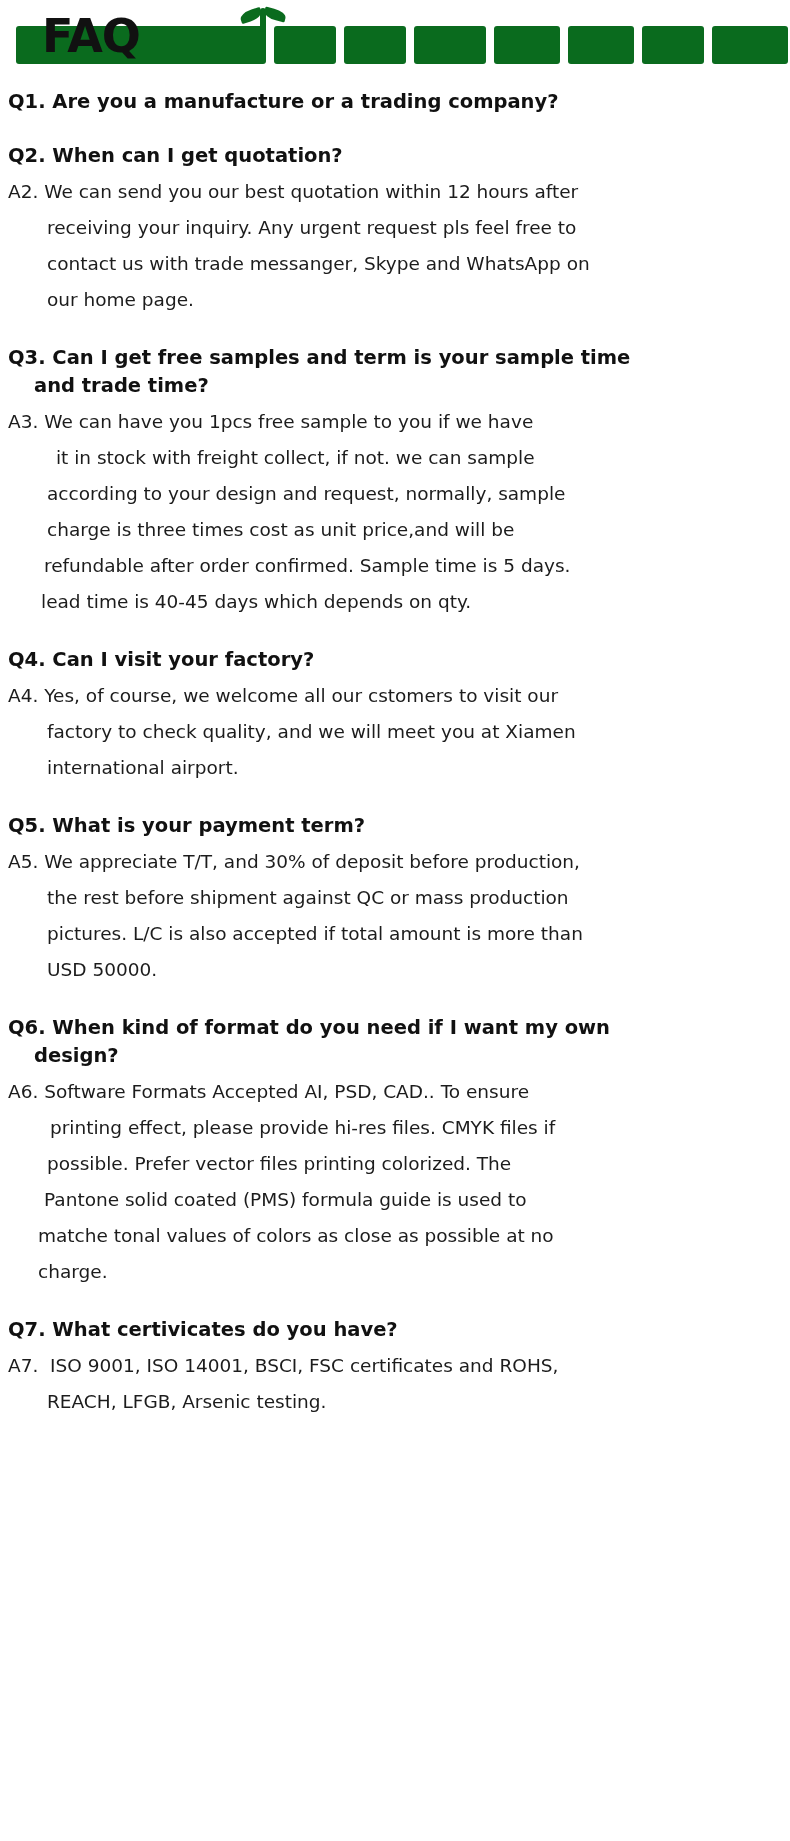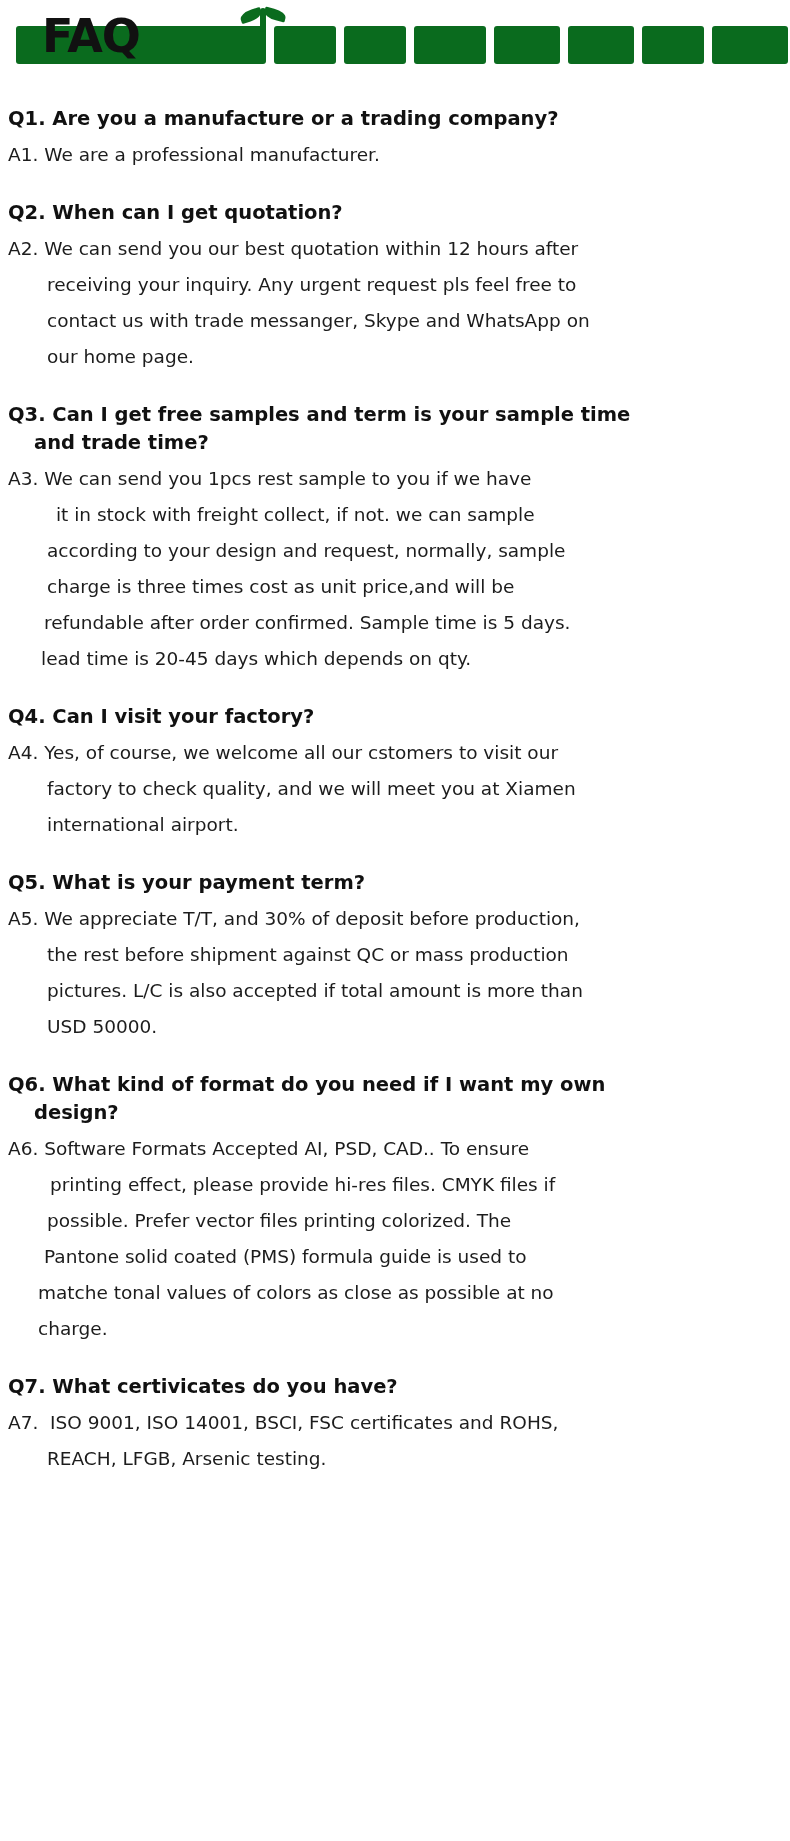--- a/index.html
+++ b/index.html
@@ -86,21 +86,21 @@
     font-family: "DejaVu Sans", sans-serif;
     font-size: 46px;
     font-weight: bold;
     letter-spacing: -1px;
     color: #111111;
     line-height: 52px;
   }
 
   
   .qa-list {
-    margin-top: 35px;
+    margin-top: 18px;
   }
   .qa {
     margin-bottom: 26px;
   }
   .q {
     font-size: 19.5px;
     font-weight: bold;
     line-height: 28px;
     color: #111111;
     margin: 0 0 4px 0;
@@ -153,49 +153,46 @@
     <div class="leaf-b"></div>
     <div class="faq-title">FAQ</div>
   </div>
 
   <div class="qa-list">
 
     <div class="qa">
       <div class="q">
         <span>Q1. Are you a manufacture or a trading company?</span>
       </div>
-      <div class="a">
-        <span class="line">A1. We are a professional manufacturer.</span>
-      </div>
     </div>
 
     <div class="qa">
       <div class="q">
         <span>Q2. When can I get quotation?</span>
       </div>
       <div class="a">
         <span class="line">A2. We can send you our best quotation within 12 hours after</span>
         <span class="line ind1">receiving your inquiry. Any urgent request pls feel free to</span>
         <span class="line ind1">contact us with trade messanger, Skype and WhatsApp on</span>
         <span class="line ind1">our home page.</span>
       </div>
     </div>
 
     <div class="qa">
       <div class="q">
         <span>Q3. Can I get free samples and term is your sample time</span>
         <span class="cont">and trade time?</span>
       </div>
       <div class="a">
-        <span class="line">A3. We can send you 1pcs rest sample to you if we have</span>
+        <span class="line">A3. We can have you 1pcs free sample to you if we have</span>
         <span class="line ind2"> it in stock with freight collect, if not. we can sample</span>
         <span class="line ind1">according to your design and request, normally, sample</span>
         <span class="line ind1">charge is three times cost as unit price,and will be</span>
         <span class="line ind3">refundable after order confirmed. Sample time is 5 days.</span>
-        <span class="line ind4">lead time is 20-45 days which depends on qty.</span>
+        <span class="line ind4">lead time is 40-45 days which depends on qty.</span>
       </div>
     </div>
 
     <div class="qa">
       <div class="q">
         <span>Q4. Can I visit your factory?</span>
       </div>
       <div class="a">
         <span class="line">A4. Yes, of course, we welcome all our cstomers to visit our</span>
         <span class="line ind1">factory to check quality, and we will meet you at Xiamen</span>
@@ -210,21 +207,21 @@
       <div class="a">
         <span class="line">A5. We appreciate T/T, and 30% of deposit before production,</span>
         <span class="line ind1">the rest before shipment against QC or mass production</span>
         <span class="line ind1">pictures. L/C is also accepted if total amount is more than</span>
         <span class="line ind1">USD 50000.</span>
       </div>
     </div>
 
     <div class="qa">
       <div class="q">
-        <span>Q6. What kind of format do you need if I want my own</span>
+        <span>Q6. When kind of format do you need if I want my own</span>
         <span class="cont">design?</span>
       </div>
       <div class="a">
         <span class="line">A6. Software Formats Accepted AI, PSD, CAD.. To ensure</span>
         <span class="line ind2">printing effect, please provide hi-res files. CMYK files if</span>
         <span class="line ind1">possible. Prefer vector files printing colorized. The</span>
         <span class="line ind3">Pantone solid coated (PMS) formula guide is used to</span>
         <span class="line ind5">matche tonal values of colors as close as possible at no</span>
         <span class="line ind5">charge.</span>
       </div>

